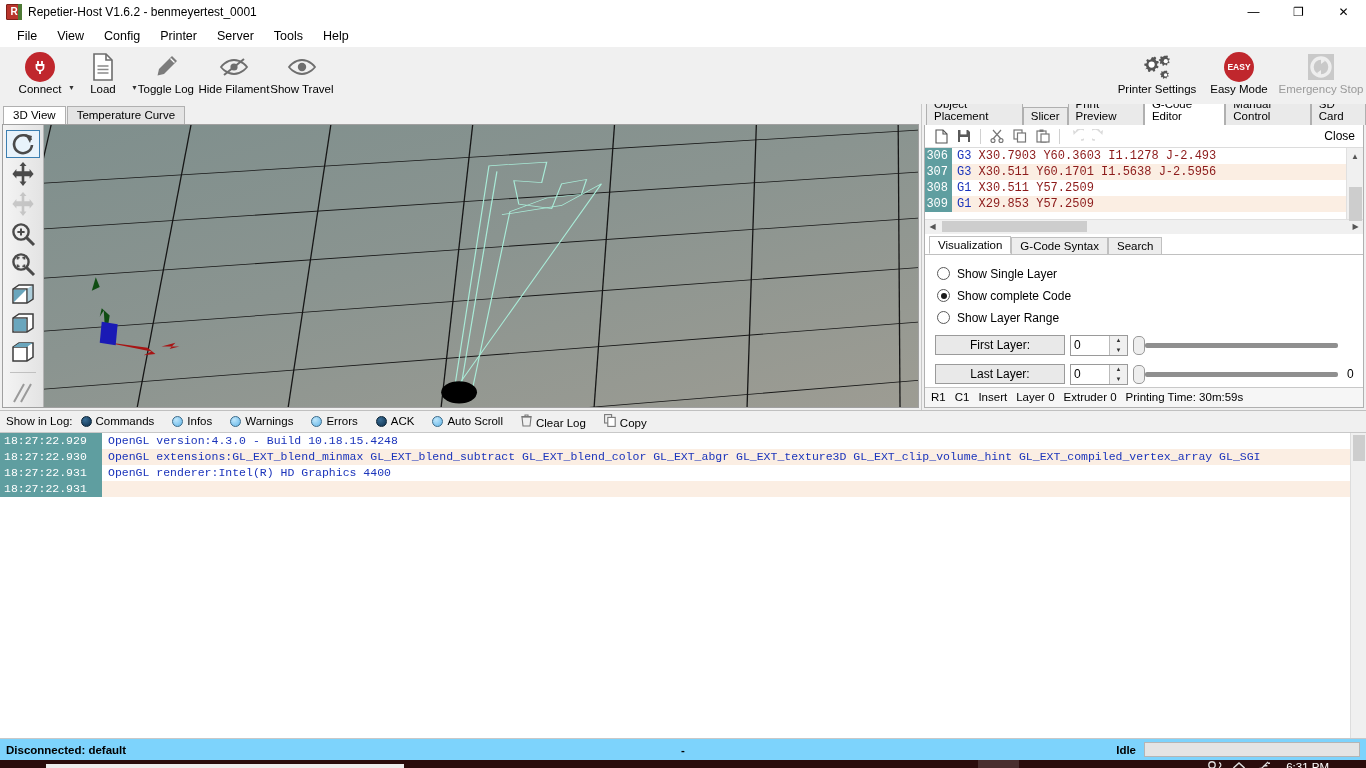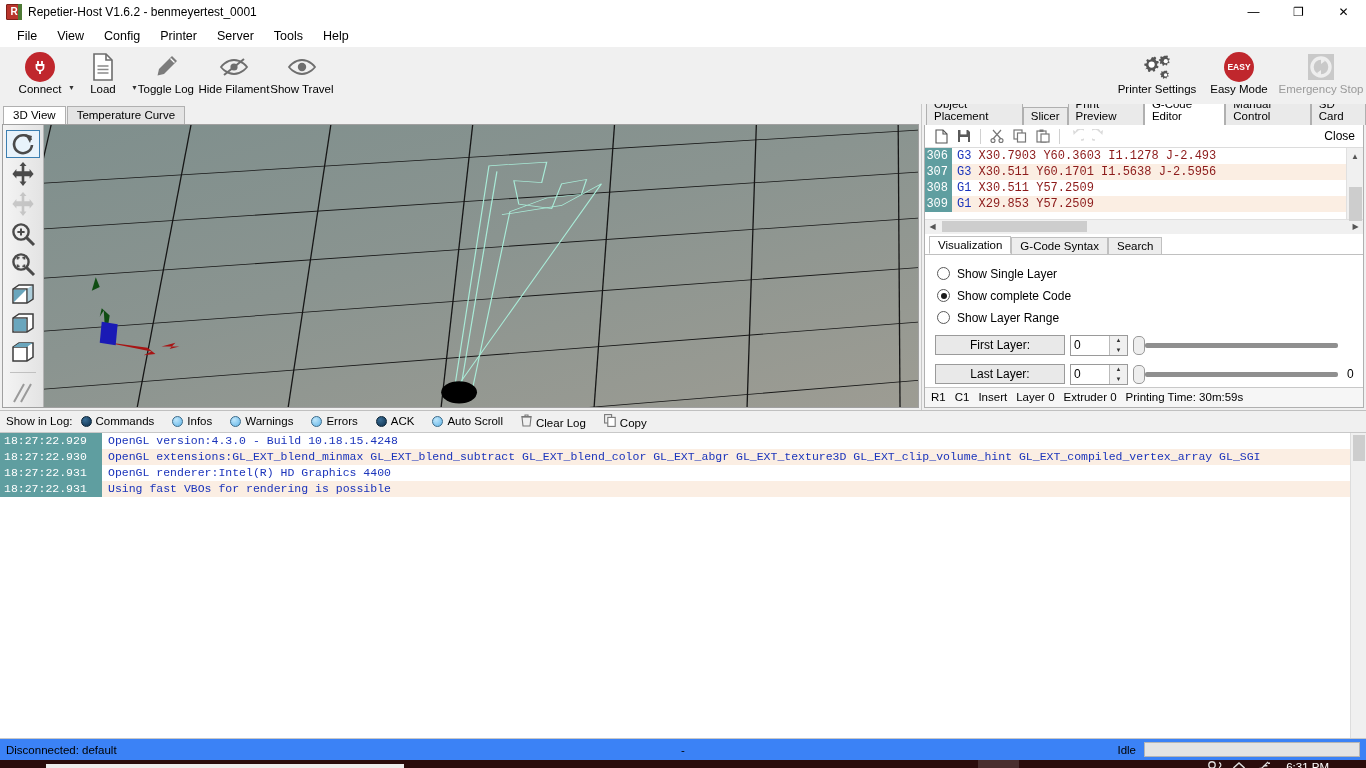--- a/index.html
+++ b/index.html
@@ -121,21 +121,21 @@
   .logview { flex: 1; background: #fff; overflow: hidden; border-top: 1px solid #c8c8c8; position: relative; min-height: 0; }
   .logrow { display: flex; height: 16px; line-height: 16px; font-family: "Liberation Mono", monospace; font-size: 11.5px; white-space: nowrap; }
   .logrow:nth-child(odd) { background: #fff; }
   .logrow:nth-child(even) { background: #fbeee3; }
   .logts { width: 102px; background: #5f9ea0; color: #fff; padding-left: 4px; flex: none; }
   .logtxt { color: #1b34bb; padding-left: 6px; }
   .log-scroll { position: absolute; right: 0; top: 0; bottom: 0; width: 16px; background: #f0f0f0; border-left: 1px solid #ddd; }
   .log-scroll .t { position: absolute; top: 2px; left: 2px; width: 12px; height: 26px; background: #cdcdcd; }
 
   
-  .statusbar { height: 22px; background: #3b82f6; border-top: 1px solid #c8c8c8; display: flex; align-items: center; font-size: 11.5px; padding: 0 6px; }
+  .statusbar { height: 22px; background: #7dd3fc; border-top: 1px solid #c8c8c8; display: flex; align-items: center; font-size: 11.5px; padding: 0 6px; font-weight: bold; }
   .sb-dash { position: absolute; left: 50%; transform: translateX(-50%); font-size: 11.5px; }
   .sb-right { margin-left: auto; display: flex; align-items: center; gap: 8px; }
   .progress { width: 216px; height: 15px; border: 1px solid #b5b5b5; background: #e4e4e4; }
 
   
   .taskbar { height: 37px; background: #2a0c0c; display: flex; align-items: center; position: relative; }
   .start { width: 46px; height: 37px; display: flex; align-items: center; justify-content: center; }
   .search { width: 358px; height: 30px; background: #ededed; display: flex; align-items: center; gap: 8px; padding: 0 8px; }
   .search .txt { font-size: 12.5px; color: #333; }
   .tb-ico { width: 41px; height: 37px; display: flex; align-items: center; justify-content: center; position: relative; }
@@ -583,21 +583,20 @@
     <div class="logrow">
         <span class="logts">18:27:22.930</span>
         <span class="logtxt">OpenGL extensions:GL_EXT_blend_minmax GL_EXT_blend_subtract GL_EXT_blend_color GL_EXT_abgr GL_EXT_texture3D GL_EXT_clip_volume_hint GL_EXT_compiled_vertex_array GL_SGI</span>
       </div>
     <div class="logrow">
         <span class="logts">18:27:22.931</span>
         <span class="logtxt">OpenGL renderer:Intel(R) HD Graphics 4400</span>
       </div>
     <div class="logrow">
         <span class="logts">18:27:22.931</span>
-        <span class="logtxt">Using fast VBOs for rendering is possible</span>
       </div>
     <div class="log-scroll">
         <div class="t"></div>
       </div>
   </div>
 
   <div class="statusbar">
     <span>Disconnected: default</span>
     <span class="sb-dash">-</span>
     <span class="sb-right">

